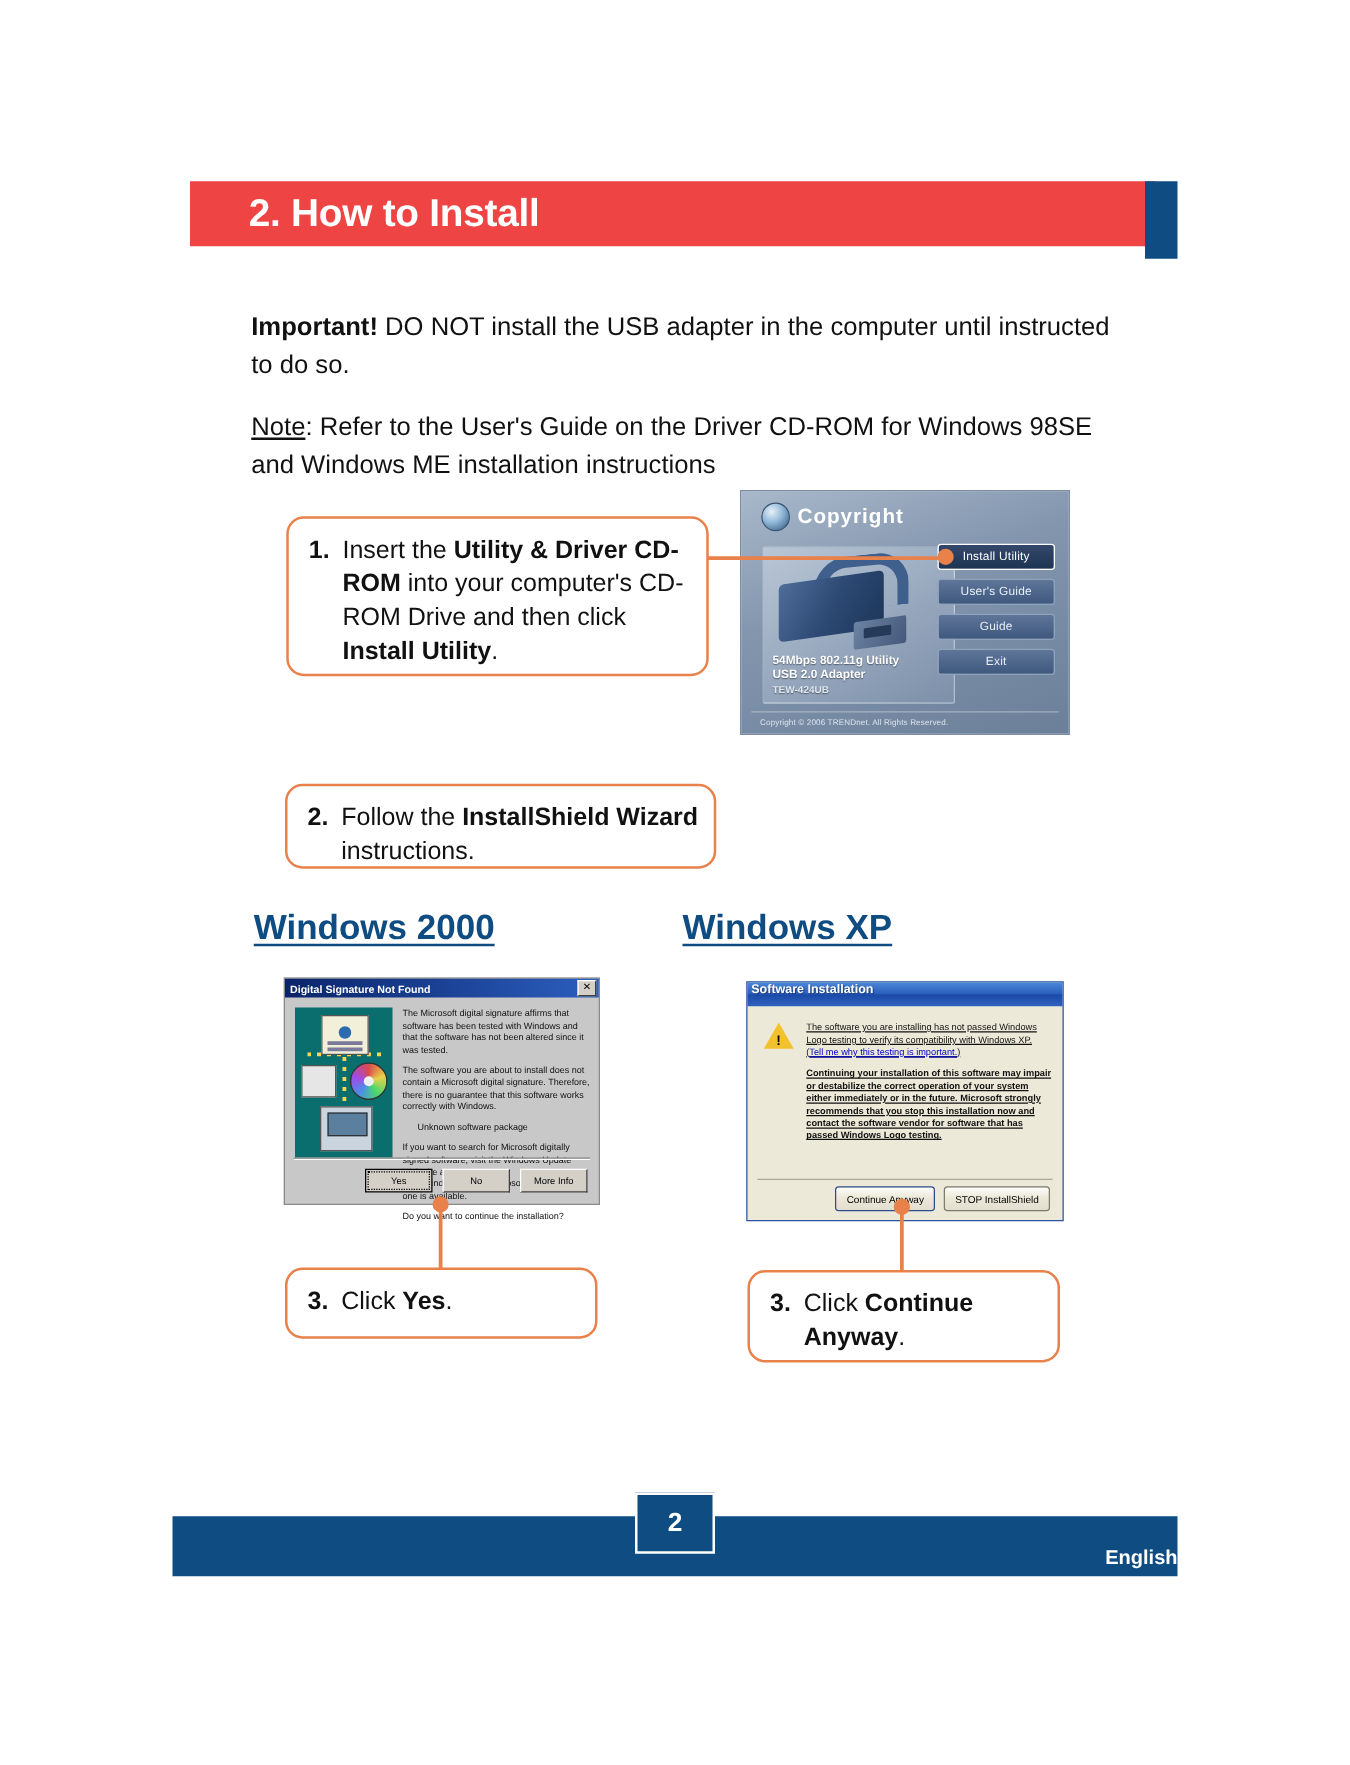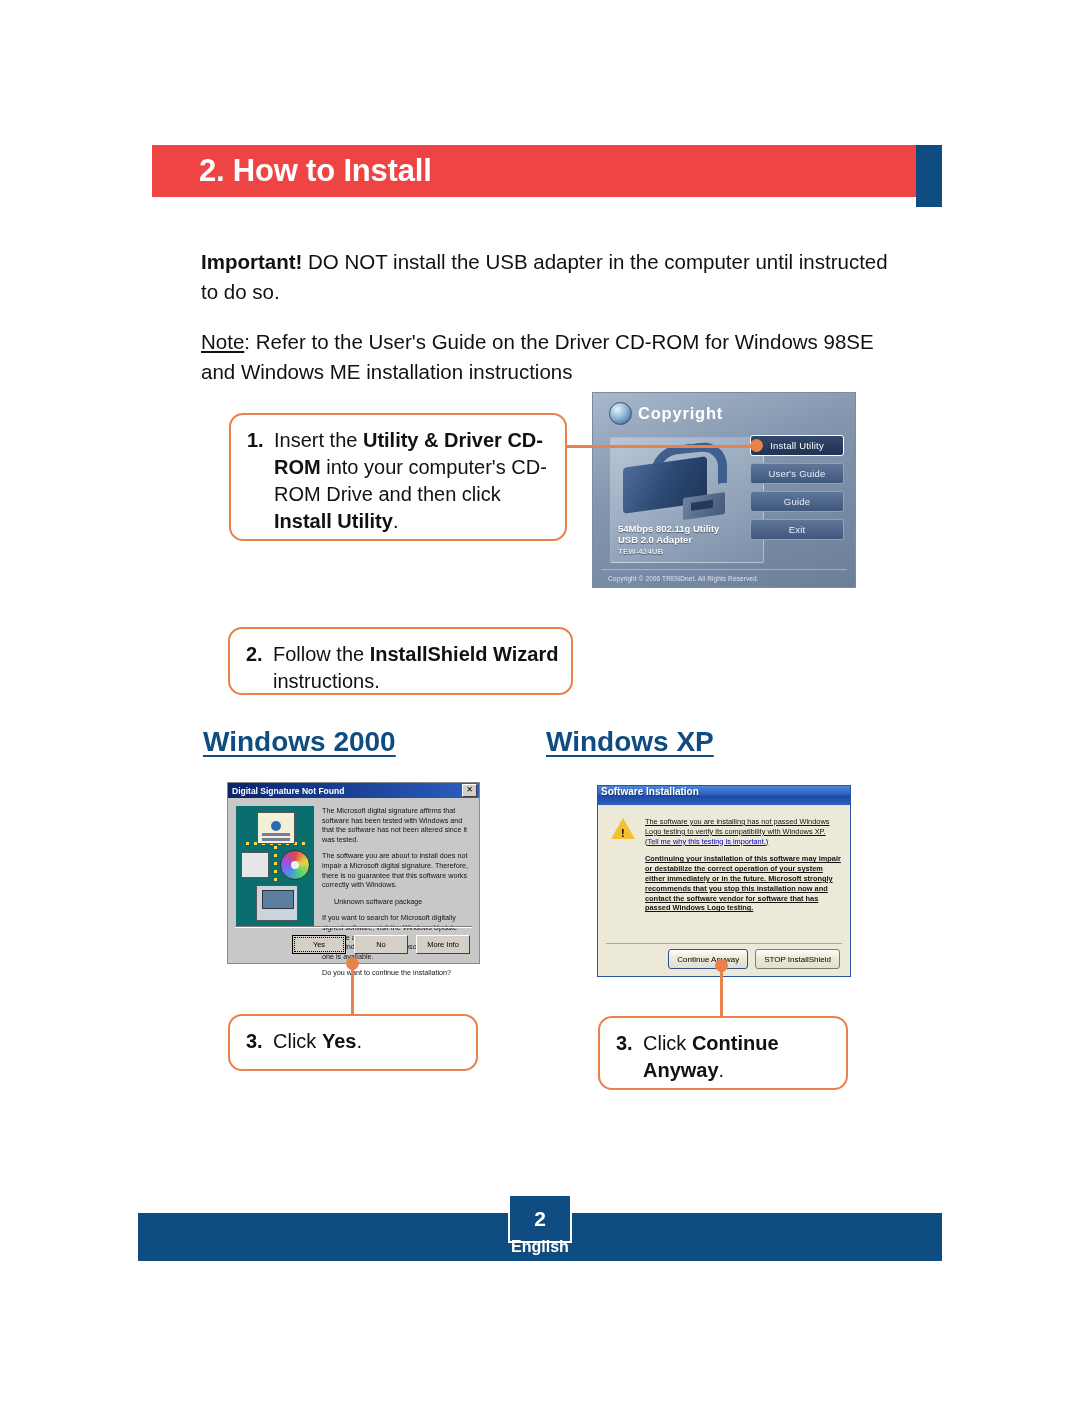--- a/index.html
+++ b/index.html
@@ -469,21 +469,21 @@
     color: #ffffff;
     font-size: 21px;
     font-weight: bold;
     z-index: 4;
   }
   #footer-lang {
     position: absolute;
     left: 138px;
     top: 1238px;
     width: 804px;
-    text-align: center;
+    text-align: right;
     color: #ffffff;
     font-size: 16px;
     font-weight: bold;
     z-index: 5;
   }
 </style>
 </head>
 <body>
 
 <div id="section-header">
@@ -559,21 +559,21 @@
       </span>
     <span class="disk"></span>
     <span class="cd"></span>
     <span class="pc">
         <span class="scr"></span>
       </span>
   </div>
 
   <div id="w2k-text">
     <p>The Microsoft digital signature affirms that software has been tested with Windows and that the software has not been altered since it was tested.</p>
-    <p>The software you are about to install does not impair a Microsoft digital signature. Therefore, there is no guarantee that this software works correctly with Windows.</p>
+    <p>The software you are about to install does not contain a Microsoft digital signature. Therefore, there is no guarantee that this software works correctly with Windows.</p>
     <p class="indent">Unknown software package</p>
     <p>If you want to search for Microsoft digitally signed software, visit the Windows Update Web site at http://windowsupdate.microsoft.com to see if one is available.</p>
     <p>Do you want to continue the installation?</p>
   </div>
 
   <div id="w2k-sep"></div>
 
   <div id="w2k-buttons">
     <div class="btn default">Yes</div>
     <div class="btn">No</div>

